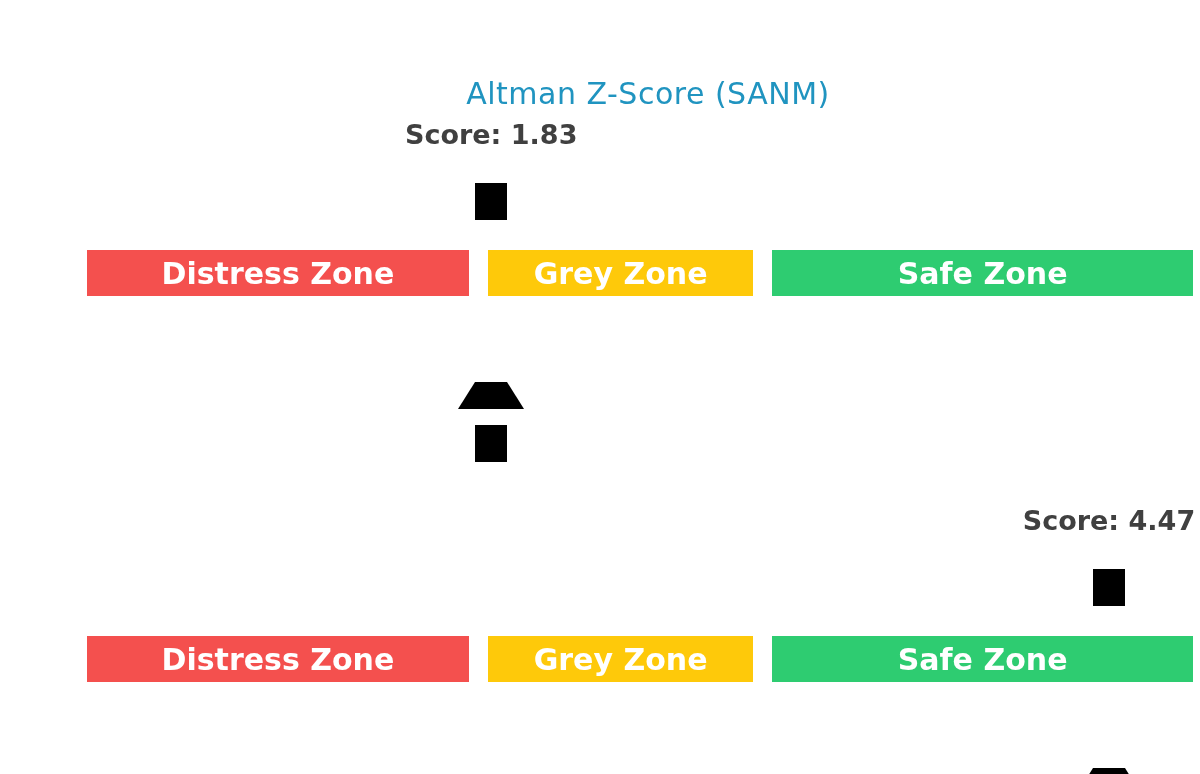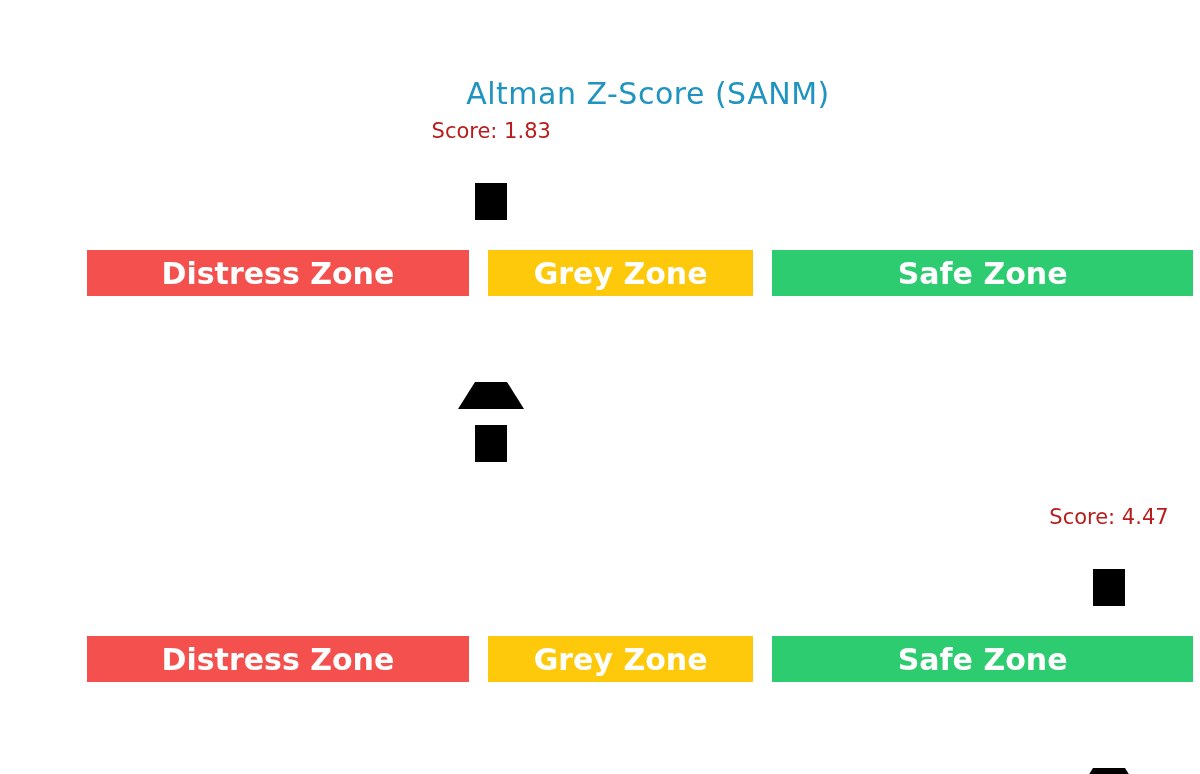--- a/index.html
+++ b/index.html
@@ -19,23 +19,23 @@
     top: 12px; left: 0; width: 100%;
     text-align: center;
     font-size: 30px;
     font-weight: 400;
     letter-spacing: 0.5px;
   }
   .score-label {
     position: absolute;
     top: 55px;
     transform: translateX(-50%);
-    font-size: 21px;
-    font-weight: normal;
-    color: #b91c1c;
+    font-size: 27px;
+    font-weight: bold;
+    color: #404040;
     white-space: nowrap;
   }
   .arrow {
     position: absolute;
     transform: translateX(-50%);
     display: flex;
     flex-direction: column;
     align-items: center;
   }
   .arrow-down { top: 111px; }

